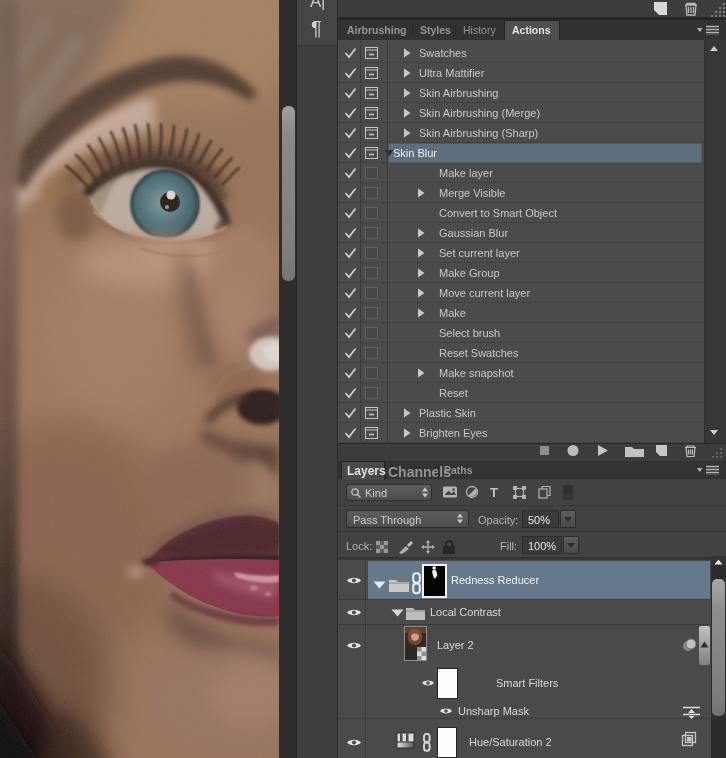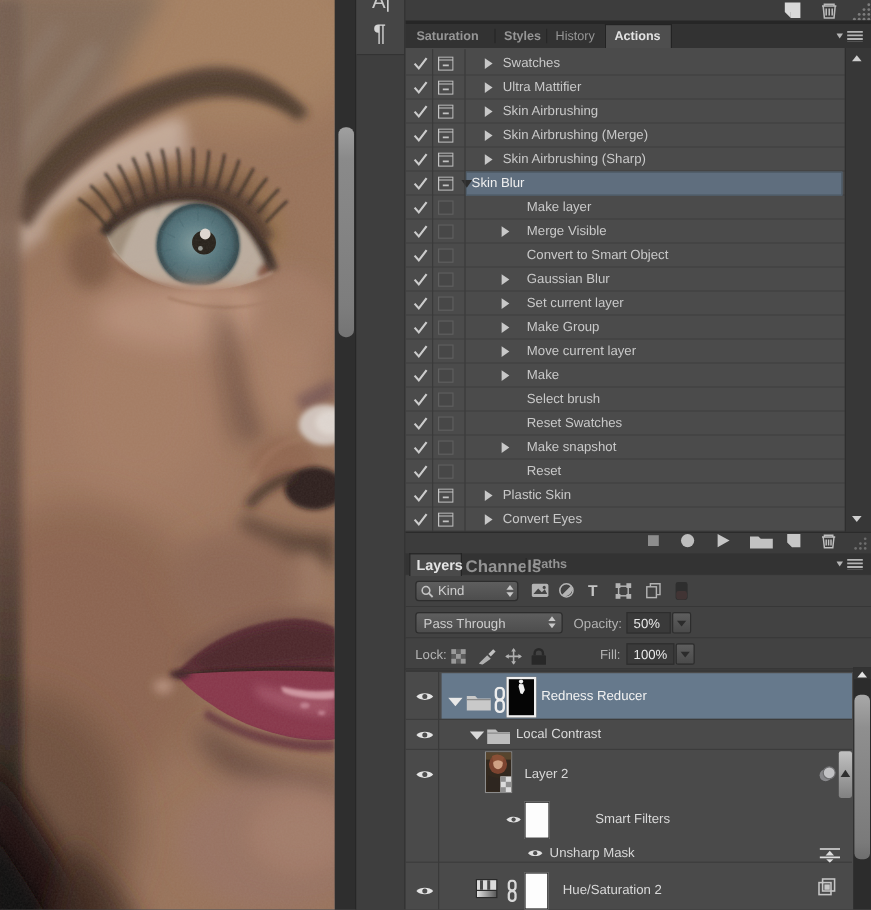--- a/index.html
+++ b/index.html
@@ -217,21 +217,21 @@
     <circle cx="61" cy="15" r="1.2"></circle>
         <circle cx="65" cy="15" r="1.2"></circle>
         <circle cx="69" cy="15" r="1.2"></circle>
         <circle cx="73" cy="15" r="1.2"></circle>
   </g>
 </svg>
 <div class="abs" style="left:338px;top:17px;width:388px;height:3px;background:#262626"></div>
 
 
 <div class="abs" style="left:338px;top:20px;width:388px;height:20px;background:#323232"></div>
-<div class="txt" style="left:347px;top:24px;font-weight:bold;color:#969696;font-size:10.5px">Saturation</div>
+<div class="txt" style="left:347px;top:24px;font-weight:bold;color:#969696;font-size:10.5px">Airbrushing</div>
 <div class="txt" style="left:420px;top:24px;font-weight:bold;color:#969696;font-size:10.5px">Styles</div>
 <div class="txt" style="left:463px;top:24px;font-weight:normal;color:#969696;font-size:10.5px">History</div>
 <div class="abs" style="left:412px;top:24px;width:1px;height:12px;background:#272727"></div>
 <div class="abs" style="left:455px;top:24px;width:1px;height:12px;background:#272727"></div>
 <div class="abs" style="left:504px;top:20px;width:56px;height:20px;background:#4e4e4e;border:1px solid #232323;border-bottom:none"></div>
 <div class="txt" style="left:512px;top:24px;font-weight:bold;color:#e2e2e2;font-size:10.5px">Actions</div>
 <svg class="abs" style="left:697px;top:25px" width="24" height="10" viewBox="0 0 24 10">
   <path d="M0,3 l5.5,0 -2.75,4 Z" fill="#b4b4b4"></path>
   <g stroke="#b4b4b4" stroke-width="1.5">
         <path d="M9,1.5 h13 M9,4.5 h13 M9,7.5 h13 M9,10.5 h13"></path>
@@ -430,21 +430,21 @@
       <path d="M1.5,6 L5,10 L11.5,1.5" fill="none" stroke="#cccccc" stroke-width="1.8"></path>
     </svg>
 <svg class="abs" style="left:365px;top:427px" width="13" height="12">
       <rect x="0.5" y="0.5" width="12" height="11" fill="none" stroke="#c3c3c3" stroke-width="1"></rect>
       <path d="M0.5,3 h12" stroke="#c3c3c3" stroke-width="1"></path>
       <path d="M4,7.5 h5" stroke="#c3c3c3" stroke-width="1.6"></path>
     </svg>
 <svg class="abs" style="left:403px;top:428px" width="8" height="10">
       <path d="M1,0.5 L7.5,5 L1,9.5 Z" fill="#c8c8c8"></path>
     </svg>
-<div class="txt" style="left:419px;top:427px">Convert Eyes</div>
+<div class="txt" style="left:419px;top:427px">Brighten Eyes</div>
 
 <div class="abs" style="left:360px;top:41px;width:1px;height:402px;background:#3a3a3a"></div>
 <div class="abs" style="left:387px;top:41px;width:1px;height:402px;background:#3a3a3a"></div>
 
 <div class="abs" style="left:704px;top:40px;width:22px;height:403px;background:#373737;border-left:1px solid #2e2e2e"></div>
 <svg class="abs" style="left:708px;top:45px" width="12" height="7">
       <path d="M6,1 l4,5 h-8 Z" fill="#cfcfcf"></path>
     </svg>
 <svg class="abs" style="left:708px;top:429px" width="12" height="7">
       <path d="M6,6 l4,-5 h-8 Z" fill="#cfcfcf"></path>

